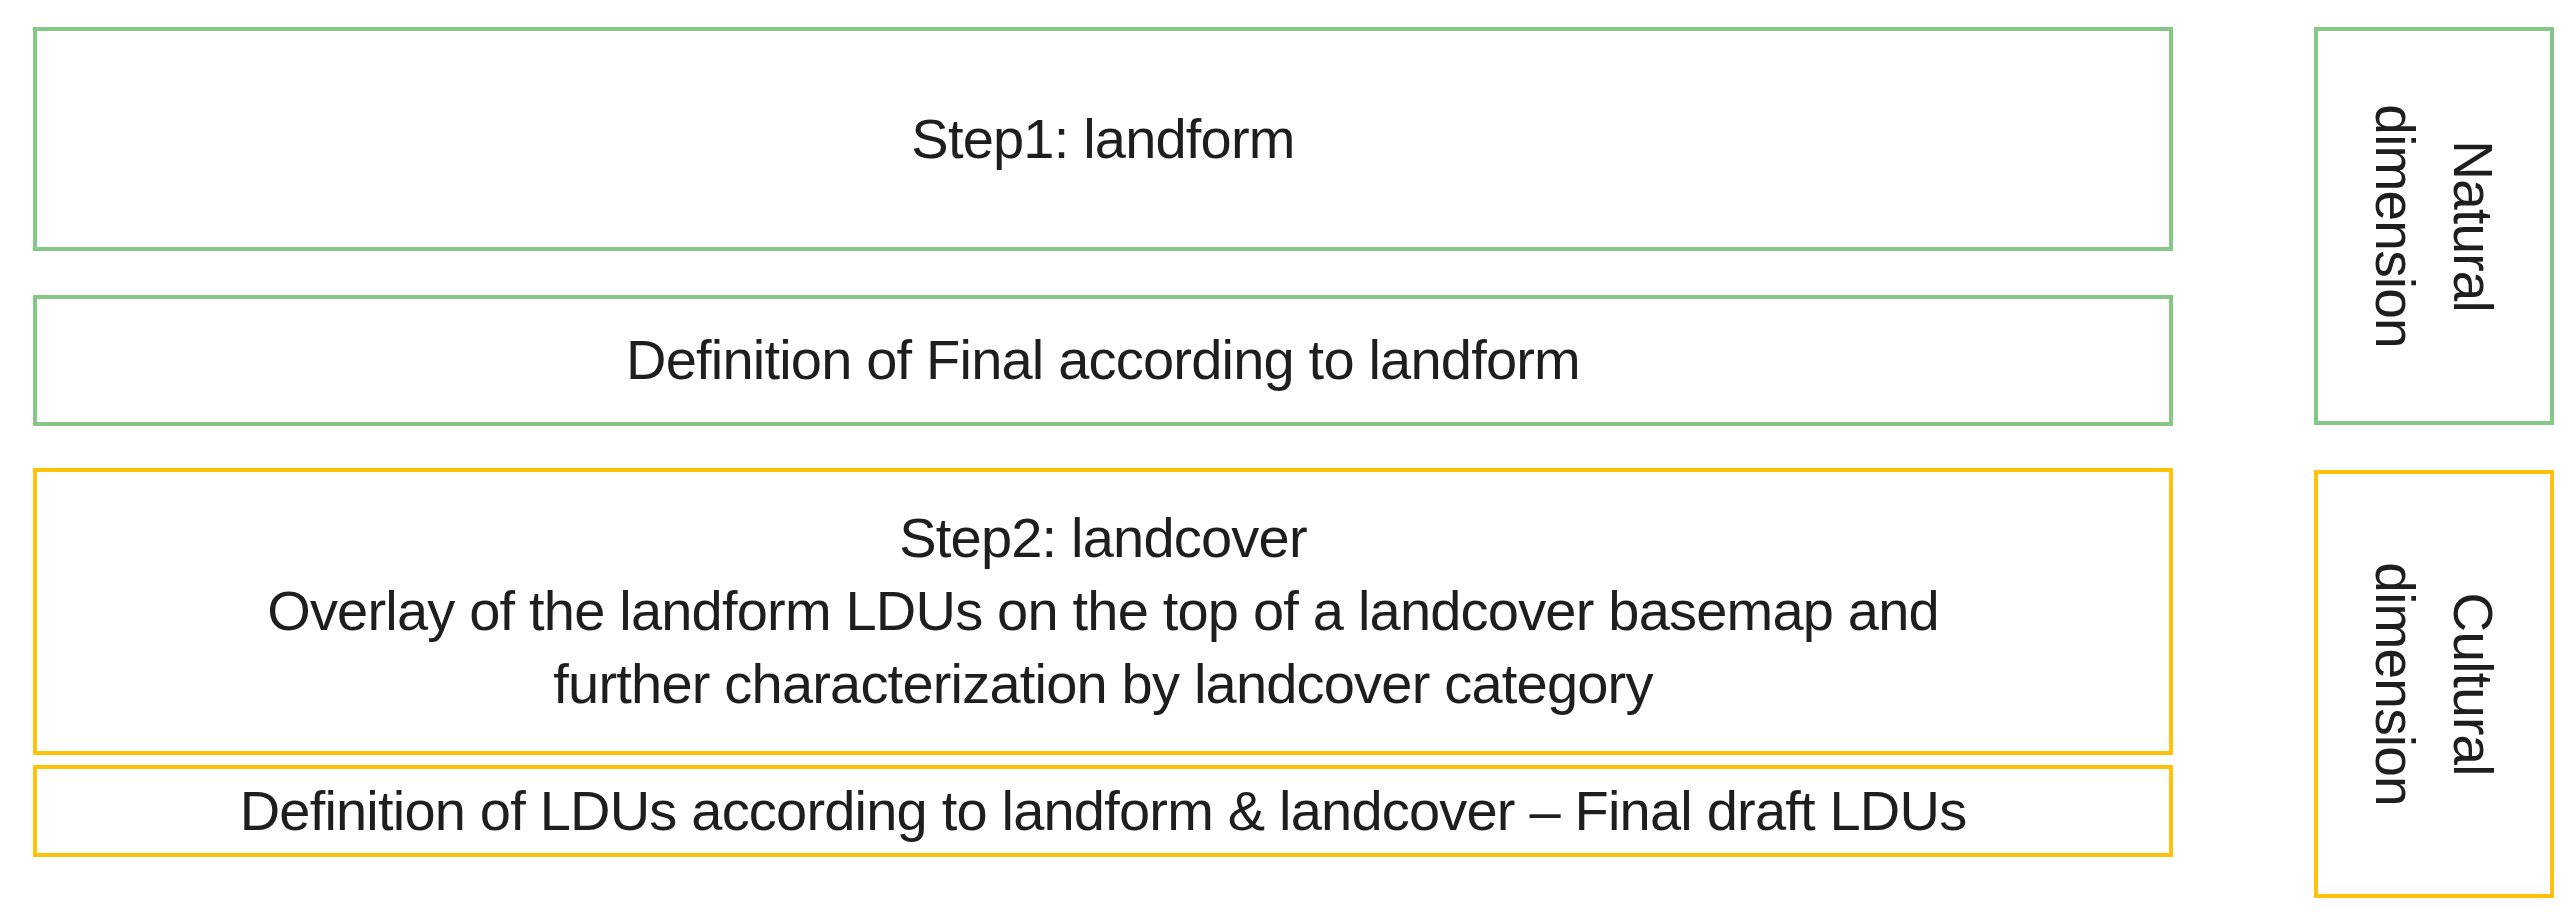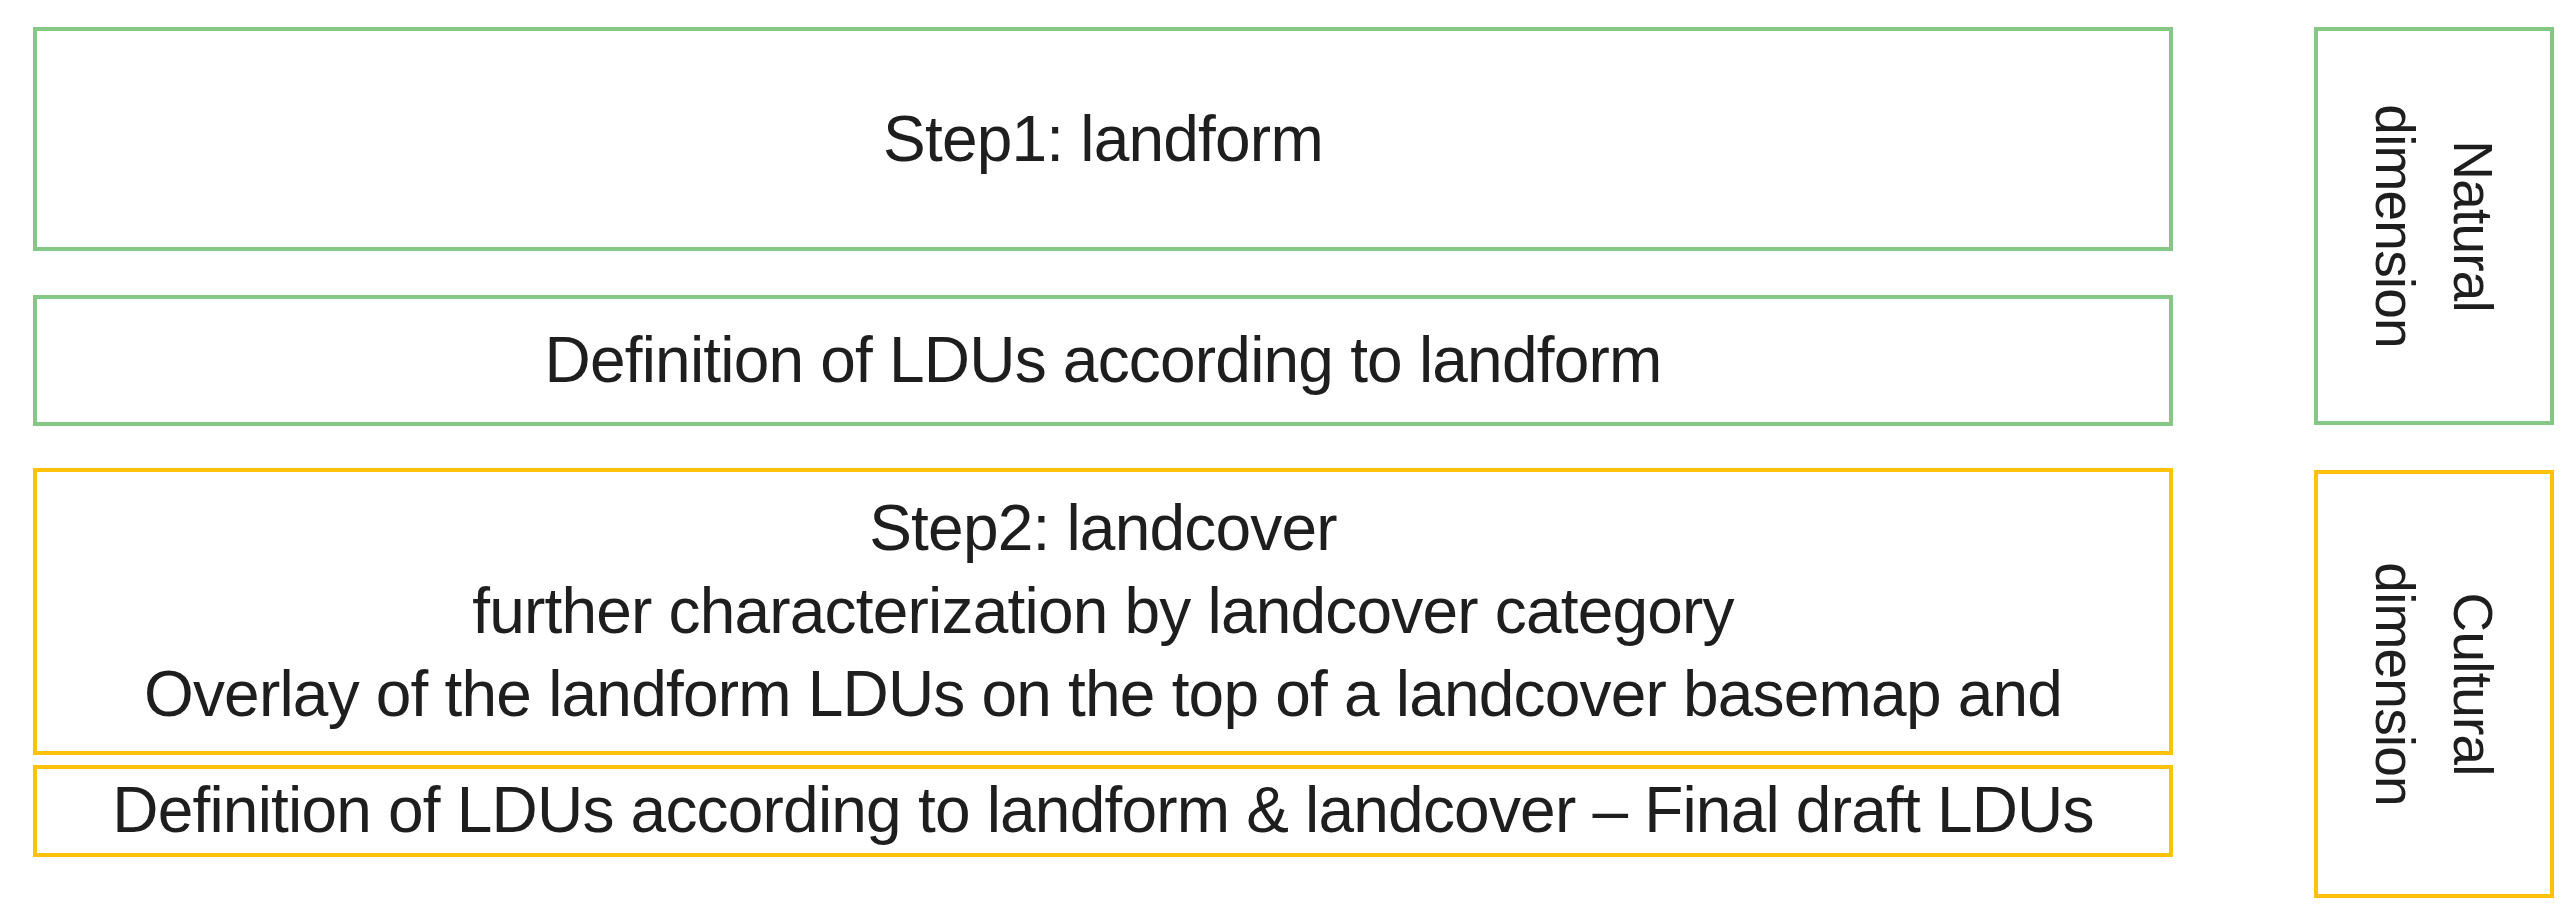--- a/index.html
+++ b/index.html
@@ -24,21 +24,21 @@
     flex-direction: column;
     align-items: center;
     justify-content: center;
   }
   .box.green  { border: 4.2px solid #85C785; }
   .box.yellow { border: 4.2px solid #FFC10A; }
 
   .line {
     white-space: nowrap;
     text-align: center;
-    font-size: 64px;
+    font-size: 56px;
     line-height: 1.3;
     letter-spacing: -0.8px;
     font-weight: 400;
   }
 
   
   .box-step1     { left: 33px;  top: 27.4px;  width: 2140px; height: 224px; }
   .box-ldu1      { left: 33px;  top: 295px; width: 2140px; height: 131px; }
   .box-step2     { left: 33px;  top: 468px; width: 2140px; height: 287px; }
   .box-ldu2      { left: 33px;  top: 765px; width: 2140px; height: 92px; }
@@ -63,27 +63,27 @@
 </head>
 <body>
 
 <div class="canvas">
 
   <div class="box green box-step1">
     <div class="line">Step1: landform</div>
   </div>
 
   <div class="box green box-ldu1">
-    <div class="line">Definition of LDUs according to landform</div>
+    <div class="line">Definition of Final according to landform</div>
   </div>
 
   <div class="box yellow box-step2">
     <div class="line">Step2: landcover</div>
+    <div class="line">Overlay of the landform LDUs on the top of a landcover basemap and</div>
     <div class="line">further characterization by landcover category</div>
-    <div class="line">Overlay of the landform LDUs on the top of a landcover basemap and</div>
   </div>
 
   <div class="box yellow box-ldu2">
     <div class="line">Definition of LDUs according to landform &amp; landcover – Final draft LDUs</div>
   </div>
 
   <div class="box green box-natural">
     <div class="rot-label">
       <div class="line">Natural</div>
       <div class="line">dimension</div>

